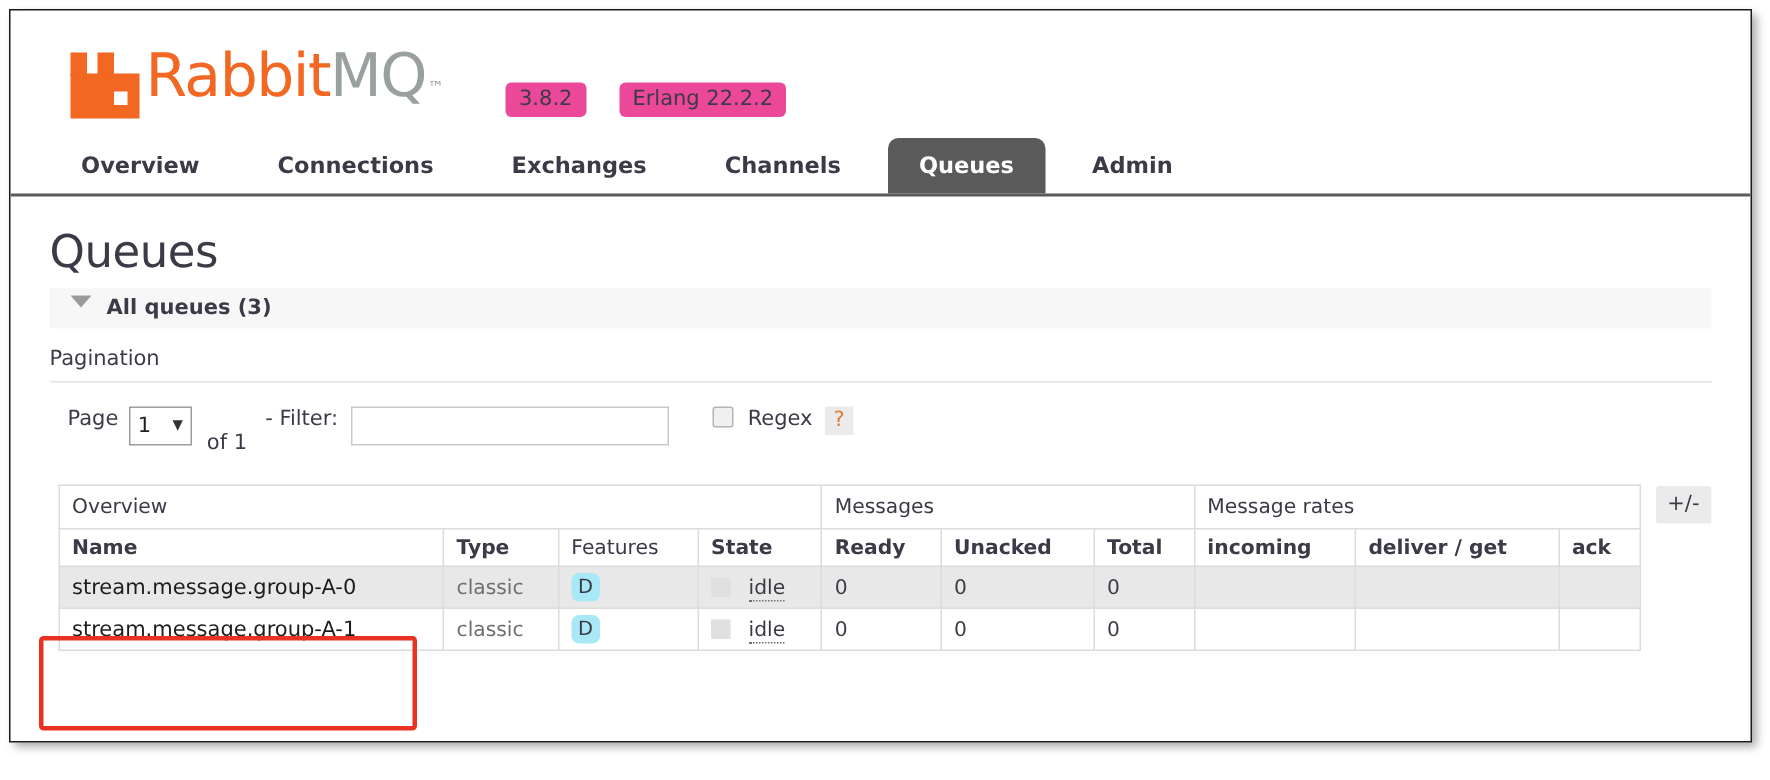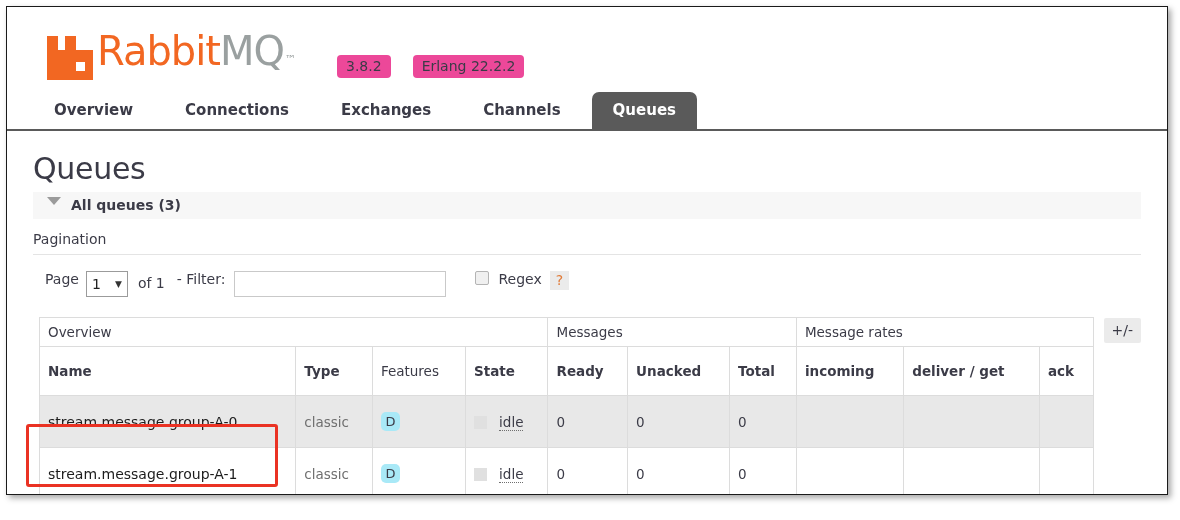--- a/index.html
+++ b/index.html
@@ -171,21 +171,21 @@
     padding: 0 5px;
     font-size: 14px;
     color: #222;
     cursor: pointer;
   }
   .select-box .caret {
     margin-left: 5px;
     font-size: 9px;
     color: #333;
   }
-  .of-label { margin: 4px 12px 0 10px; }
+  .of-label { margin: 16px 12px 0 10px; }
   .filter-label { margin-right: 9px; }
   .filter-input {
     width: 212px; height: 26px;
     border: 1px solid #c9c9c9;
     background: #ffffff;
     font-size: 14px;
     padding: 0 5px;
     color: #222;
     font-family: "DejaVu Sans", "Liberation Sans", sans-serif;
   }
@@ -215,21 +215,21 @@
   }
   table.queues {
     border-collapse: collapse;
     width: 1080px;
     font-size: 13.5px;
     color: #3b3b47;
     background: #ffffff;
   }
   table.queues th, table.queues td {
     border: 1px solid #dcdcdc;
-    padding: 16px 8px;
+    padding: 4px 8px;
     text-align: left;
     font-weight: normal;
     white-space: nowrap;
   }
   tr.group-row th {
     background: #ffffff;
     color: #3b3b47;
     font-size: 13.5px;
     padding: 6px 8px;
   }
@@ -316,20 +316,21 @@
         <span class="badge-pill">Erlang 22.2.2</span>
       </div>
     </div>
 
     <div id="nav">
       <div class="tab">Overview</div>
       <div class="tab">Connections</div>
       <div class="tab">Exchanges</div>
       <div class="tab">Channels</div>
       <div class="tab active">Queues</div>
+      <div class="tab">Admin</div>
     </div>
 
     <div id="main">
 
       <h1 id="page-title">Queues</h1>
 
       <div class="section-head">
         <span class="tri-down"></span>
         <span>All queues (3)</span>
       </div>

